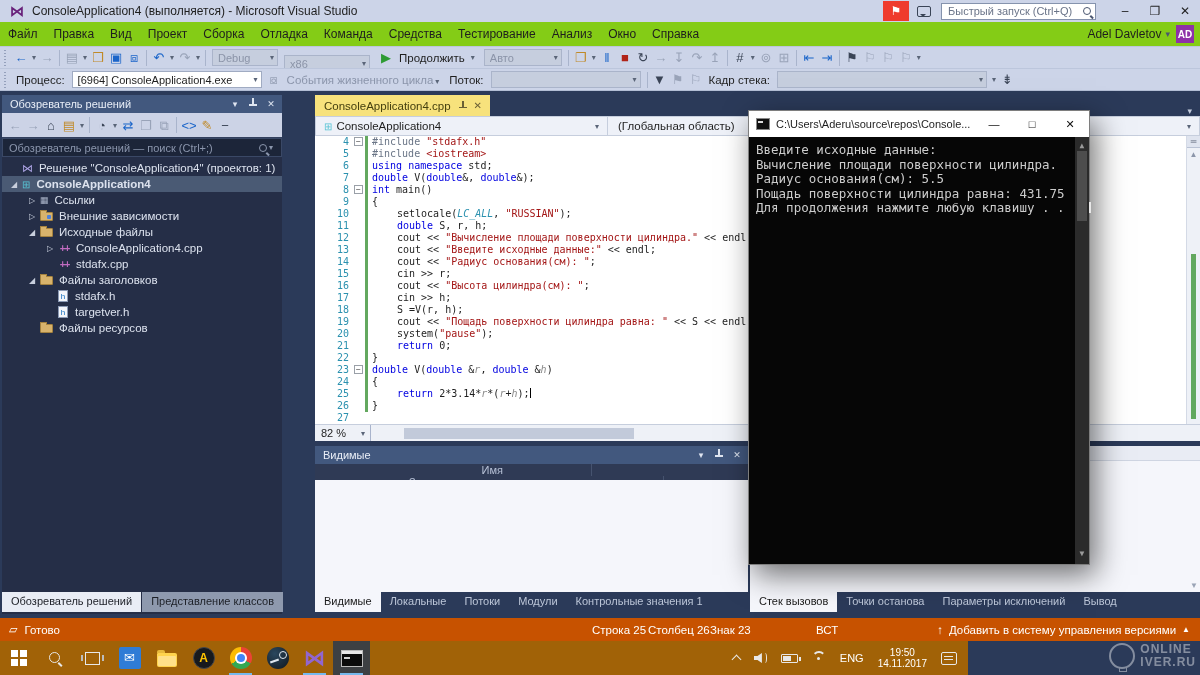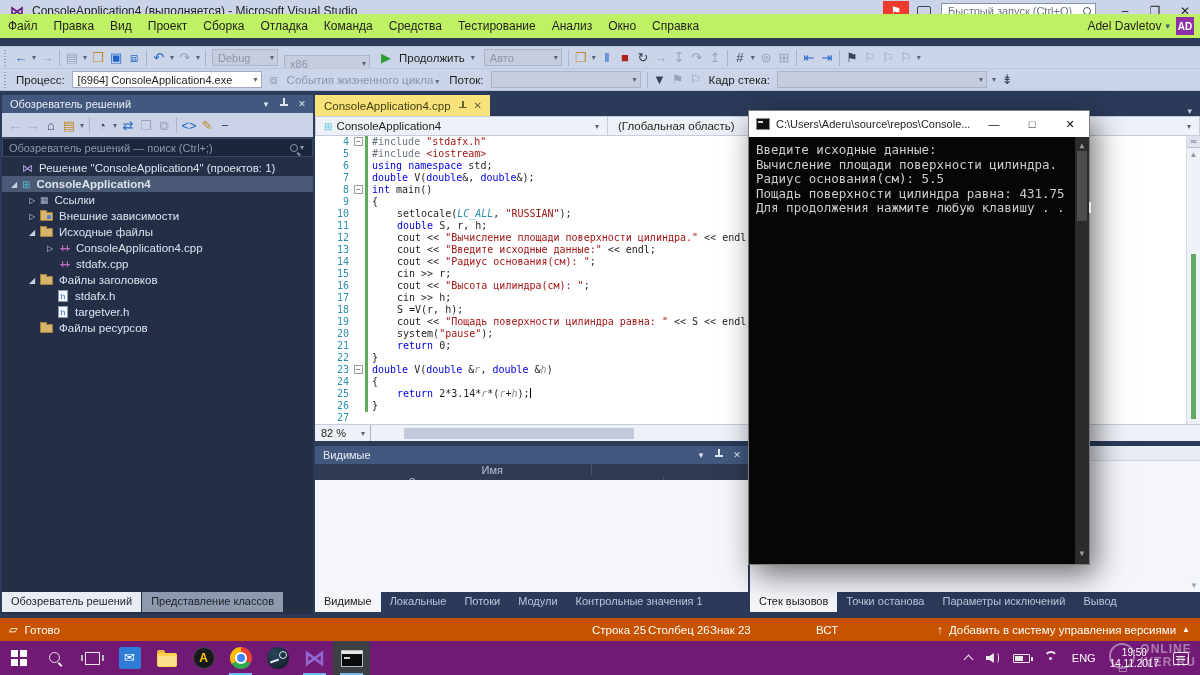--- a/index.html
+++ b/index.html
@@ -18,21 +18,21 @@
   .fb-icon{width:14px;height:11px;border:1.5px solid #3a4456;border-radius:2px;position:relative;margin-right:10px;}
   .fb-icon::after{content:"";position:absolute;left:2px;bottom:-4px;border:3px solid transparent;border-top-color:#3a4456;}
   .quick{width:155px;height:17px;background:#fff;border:1px solid #8593ad;display:flex;align-items:center;
          padding:0 4px 0 6px;color:#6a7488;font-size:11px;margin-right:14px;}
   .quick .qtext{flex:1;white-space:nowrap;overflow:hidden;}
   .mag{width:8px;height:8px;border:1.5px solid #4a5670;border-radius:50%;position:relative;flex:none;}
   .mag::after{content:"";position:absolute;left:7px;top:7px;width:4px;height:1.5px;background:#4a5670;transform:rotate(45deg);transform-origin:0 0;}
   .wbtn{width:30px;height:22px;display:flex;align-items:center;justify-content:center;font-size:12px;color:#1e1e1e;}
 
   
-  .menubar{position:absolute;left:0;top:14px;width:1200px;height:24px;background:#bef264;
+  .menubar{position:absolute;left:0;top:22px;width:1200px;height:24px;background:#84cc16;
            display:flex;align-items:center;font-size:12px;color:#1e1e1e;}
   #menus{display:flex;}
   .menu-item{padding:0 8px;line-height:24px;white-space:nowrap;}
   .user-zone{margin-left:auto;display:flex;align-items:center;margin-right:6px;}
   .user-name{margin-right:4px;}
   .user-dd{font-size:9px;color:#4a5670;margin-right:6px;}
   .avatar{width:18px;height:18px;background:#8e31a8;color:#fff;font-size:10px;font-weight:bold;
           display:flex;align-items:center;justify-content:center;}
 
   
@@ -63,21 +63,21 @@
   .phead .sp{flex:1;}
   .phead .hic{width:18px;text-align:center;color:#dfe5f0;font-size:9px;}
   .pinic{width:10px;height:12px;position:relative;display:inline-block;}
   .pinic::before{content:"";position:absolute;left:4px;top:1px;width:2px;height:6px;background:#dfe5f0;}
   .pinic::after{content:"";position:absolute;left:1px;top:7px;width:8px;height:1.5px;background:#dfe5f0;}
   .btabs{display:flex;align-items:flex-start;height:22px;font-size:11px;}
   .btab{padding:3px 9px 0 9px;height:20px;color:#bcc6d8;white-space:nowrap;}
   .btab.act{background:#f5f6fb;color:#1a1a1a;}
 
   
-  #se{position:absolute;left:2px;top:95px;width:311px;height:519px;background:#252e47;display:flex;flex-direction:column;}
+  #se{position:absolute;left:2px;top:95px;width:280px;height:519px;background:#252e47;display:flex;flex-direction:column;}
   #se-toolsbar{height:25px;background:#ccd3e6;display:flex;align-items:center;padding-left:4px;border-bottom:1px solid #33405e;}
   #se-search{height:19px;background:#1c2539;border:1px solid #3a4866;margin:0;display:flex;align-items:center;
              color:#8b96ad;font-size:11px;padding:0 6px;}
   #se-search .qtext{flex:1;}
   #se-search .mag{border-color:#8b96ad;}
   #se-search .mag::after{background:#8b96ad;}
   #se-tree{flex:1;overflow:hidden;padding-top:3px;}
   .trow{height:16px;display:flex;align-items:center;color:#dce2ee;font-size:11.5px;white-space:nowrap;}
   .trow.sel{background:#4a5a74;}
   .tarr{width:12px;font-size:8px;color:#c8cfdd;text-align:center;flex:none;}
@@ -169,21 +169,21 @@
   
   #statusbar{position:absolute;left:0;top:618px;width:1200px;height:23px;background:#c75200;color:#fff;
              font-size:11.5px;display:flex;align-items:center;}
   .sb-ic{margin:0 7px 0 9px;font-size:11px;}
   .sb-abs{position:absolute;top:0;height:23px;display:flex;align-items:center;}
   #sb-right{right:10px;}
   #sb-right .up{margin-right:6px;}
   #sb-right .ca{font-size:8px;margin-left:6px;}
 
   
-  #taskbar{position:absolute;left:0;top:641px;width:1200px;height:34px;background:#701a75;display:flex;align-items:center;}
+  #taskbar{position:absolute;left:0;top:641px;width:968px;height:34px;background:#a16207;display:flex;align-items:center;}
   #tb-icons{display:flex;height:34px;}
   .tbi{width:37px;height:34px;display:flex;align-items:center;justify-content:center;position:relative;}
   .tbi.hl{background:#3d4043;}
   .runline{position:absolute;bottom:0;left:7px;right:7px;height:2px;background:#76b9ed;}
   .tic{display:block;position:relative;}
   .tic.start{width:16px;height:16px;background:
       linear-gradient(#fff,#fff) 0 0/7px 7px no-repeat,
       linear-gradient(#fff,#fff) 9px 0/7px 7px no-repeat,
       linear-gradient(#fff,#fff) 0 9px/7px 7px no-repeat,
       linear-gradient(#fff,#fff) 9px 9px/7px 7px no-repeat;}

